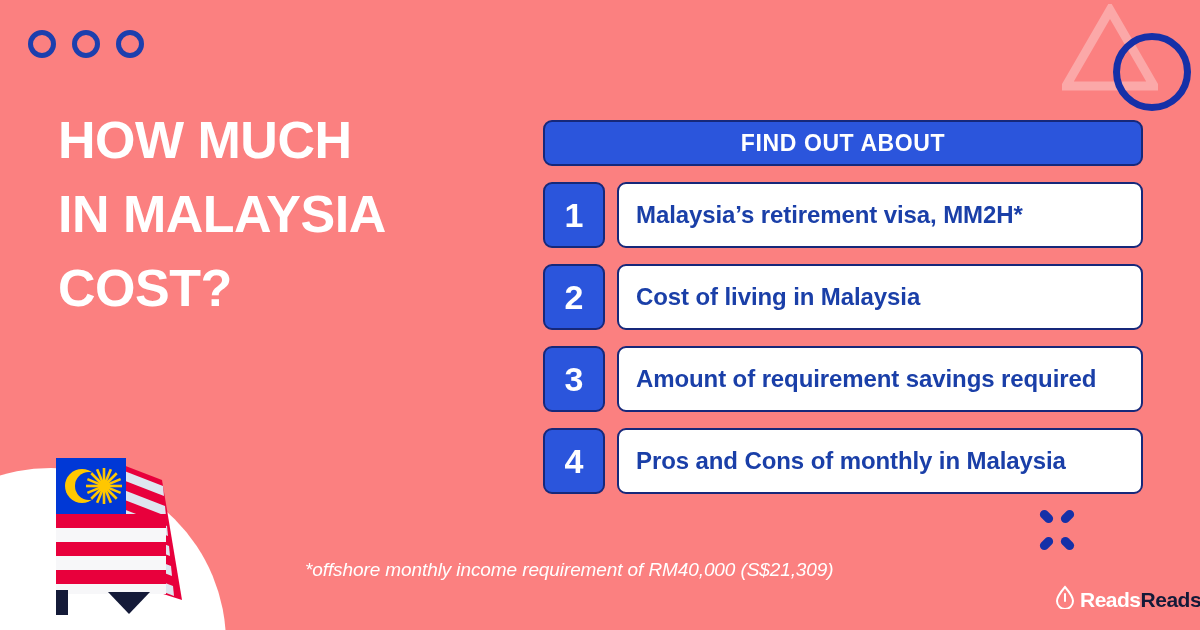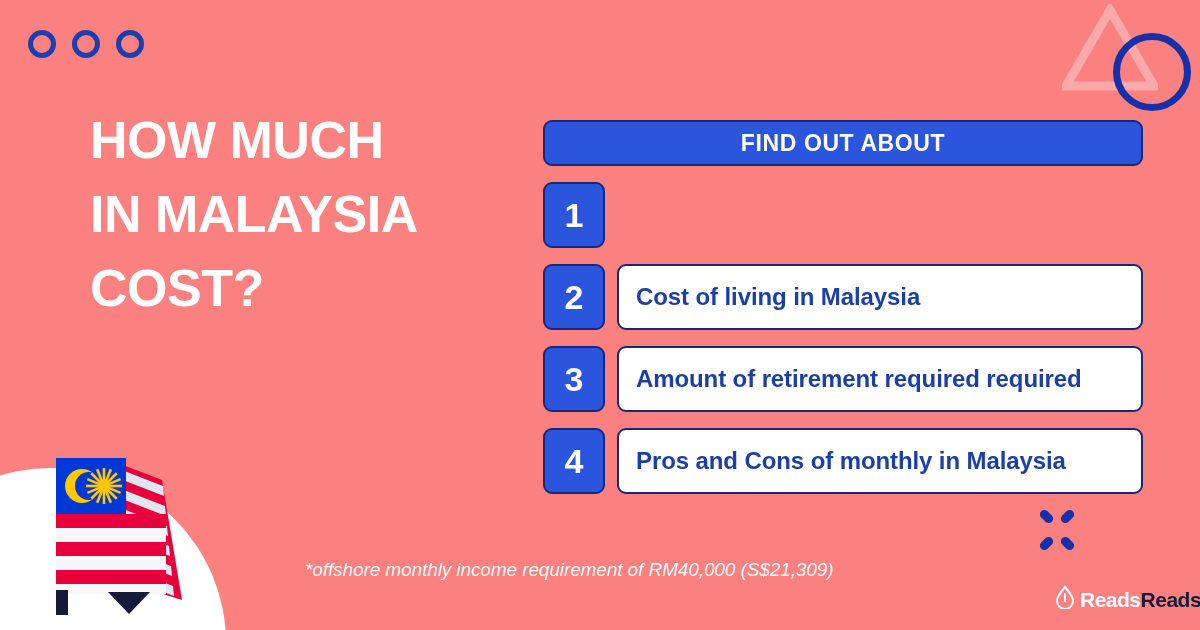--- a/index.html
+++ b/index.html
@@ -46,21 +46,21 @@
     position:absolute; left:58px; top:103px;
     width:470px;
     color:#FFFFFF;
     font-weight:bold;
     font-size:52px;
     line-height:74px;
     letter-spacing:-0.5px;
     text-transform:uppercase;
     font-stretch:condensed;
   }
-  .headline span { display:block; white-space:nowrap;margin-left:32px; }
+  .headline span { display:block; white-space:nowrap; }
 
   
   .panel { position:absolute; left:543px; top:120px; width:600px; }
 
   .panel-header {
     height:46px;
     background:#2B55DC;
     border:2px solid #16287A;
     border-radius:9px;
     color:#FFFFFF;
@@ -158,30 +158,31 @@
   <span>COST?</span>
 </h1>
 
 <div class="panel">
   <div class="panel-header">FIND OUT ABOUT</div>
 
   <div class="rows">
 
     <div class="row">
       <div class="row-num">1</div>
+      <div class="row-label">Malaysia’s retirement visa, MM2H*</div>
     </div>
 
     <div class="row">
       <div class="row-num">2</div>
       <div class="row-label">Cost of living in Malaysia</div>
     </div>
 
     <div class="row">
       <div class="row-num">3</div>
-      <div class="row-label">Amount of retirement required required</div>
+      <div class="row-label">Amount of requirement savings required</div>
     </div>
 
     <div class="row">
       <div class="row-num">4</div>
       <div class="row-label">Pros and Cons of monthly in Malaysia</div>
     </div>
 
   </div>
 </div>
 

